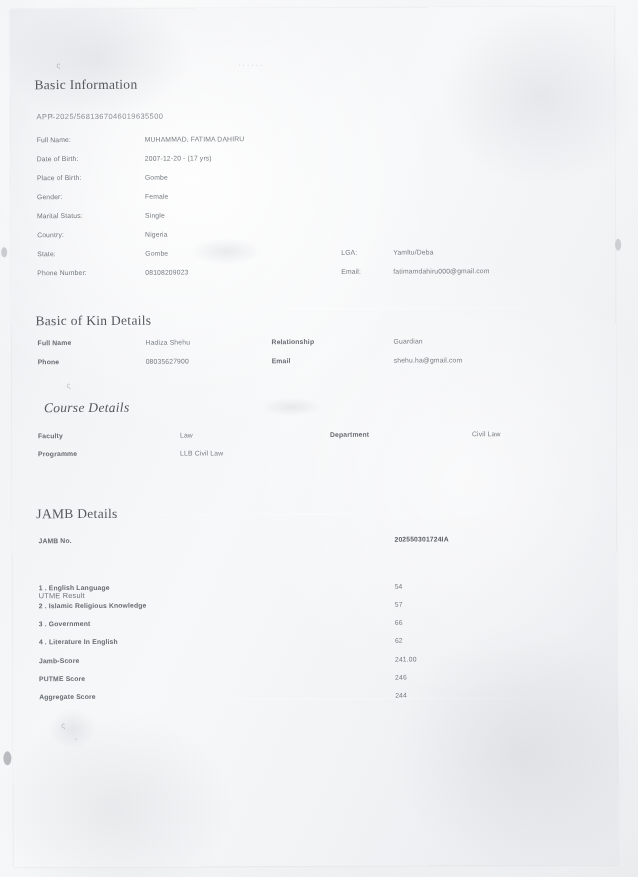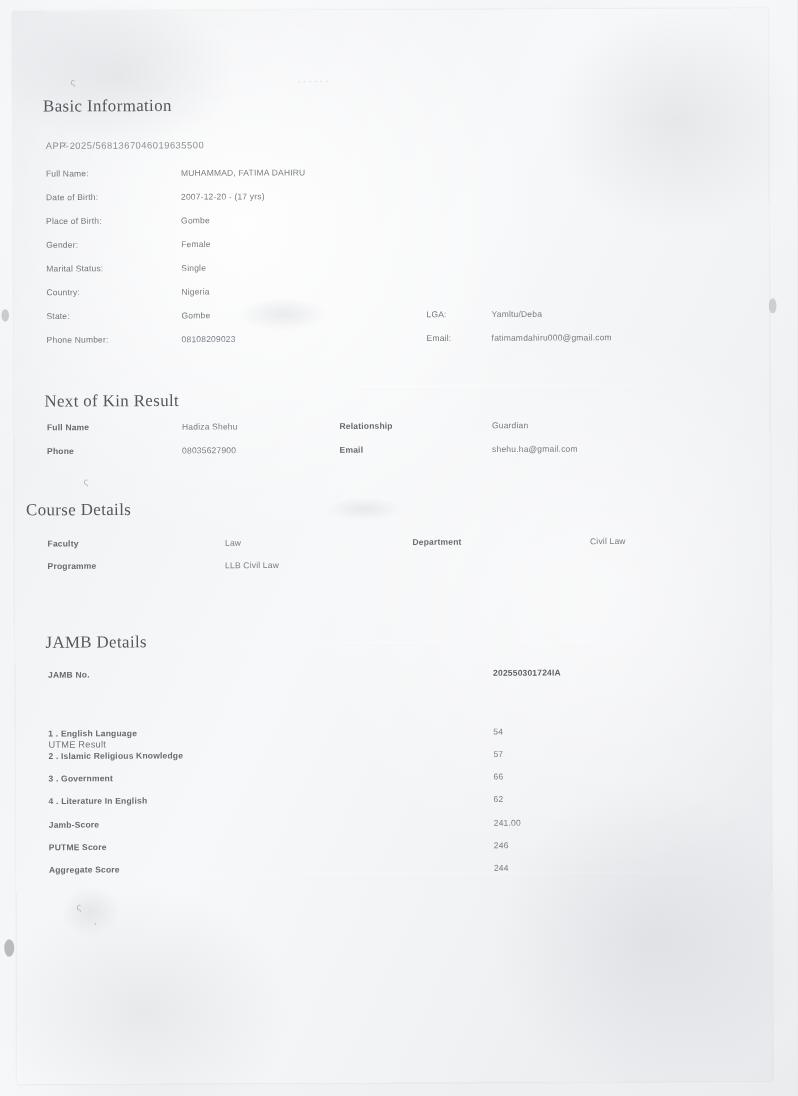--- a/index.html
+++ b/index.html
@@ -196,33 +196,33 @@
       <div class="row-label" style="left:26px; top:241px;">State:</div>
       <div class="row-value" style="left:134px; top:241px;">Gombe</div>
       <div class="row-label" style="left:330px; top:241px;">LGA:</div>
       <div class="row-value" style="left:382px; top:241px;">Yamltu/Deba</div>
 
       <div class="row-label" style="left:26px; top:260px;">Phone Number:</div>
       <div class="row-value" style="left:134px; top:260px;">08108209023</div>
       <div class="row-label" style="left:330px; top:260px;">Email:</div>
       <div class="row-value" style="left:382px; top:260px;">fatimamdahiru000@gmail.com</div>
 
-      <div class="section-title" style="left:24px; top:304px;">Next of Kin Result</div>
+      <div class="section-title" style="left:24px; top:304px;">Basic of Kin Details</div>
 
       <div class="row-label bold" style="left:26px; top:330px;">Full Name</div>
       <div class="row-value" style="left:134px; top:330px;">Hadiza Shehu</div>
       <div class="row-label bold" style="left:260px; top:330px;">Relationship</div>
       <div class="row-value" style="left:382px; top:330px;">Guardian</div>
 
       <div class="row-label bold" style="left:26px; top:349px;">Phone</div>
       <div class="row-value" style="left:134px; top:349px;">08035627900</div>
       <div class="row-label bold" style="left:260px; top:349px;">Email</div>
       <div class="row-value" style="left:382px; top:349px;">shehu.ha@gmail.com</div>
 
-      <div class="section-title" style="left:9px; top:391px;">Course Details</div>
+      <div class="section-title" style="left:32px; top:391px;font-style:italic;">Course Details</div>
 
       <div class="row-label bold" style="left:26px; top:423px;">Faculty</div>
       <div class="row-value" style="left:168px; top:423px;">Law</div>
       <div class="row-label bold" style="left:318px; top:423px;">Department</div>
       <div class="row-value" style="left:460px; top:423px;">Civil Law</div>
 
       <div class="row-label bold" style="left:26px; top:441px;">Programme</div>
       <div class="row-value" style="left:168px; top:441px;">LLB Civil Law</div>
 
       <div class="section-title" style="left:24px; top:497px;">JAMB Details</div>

